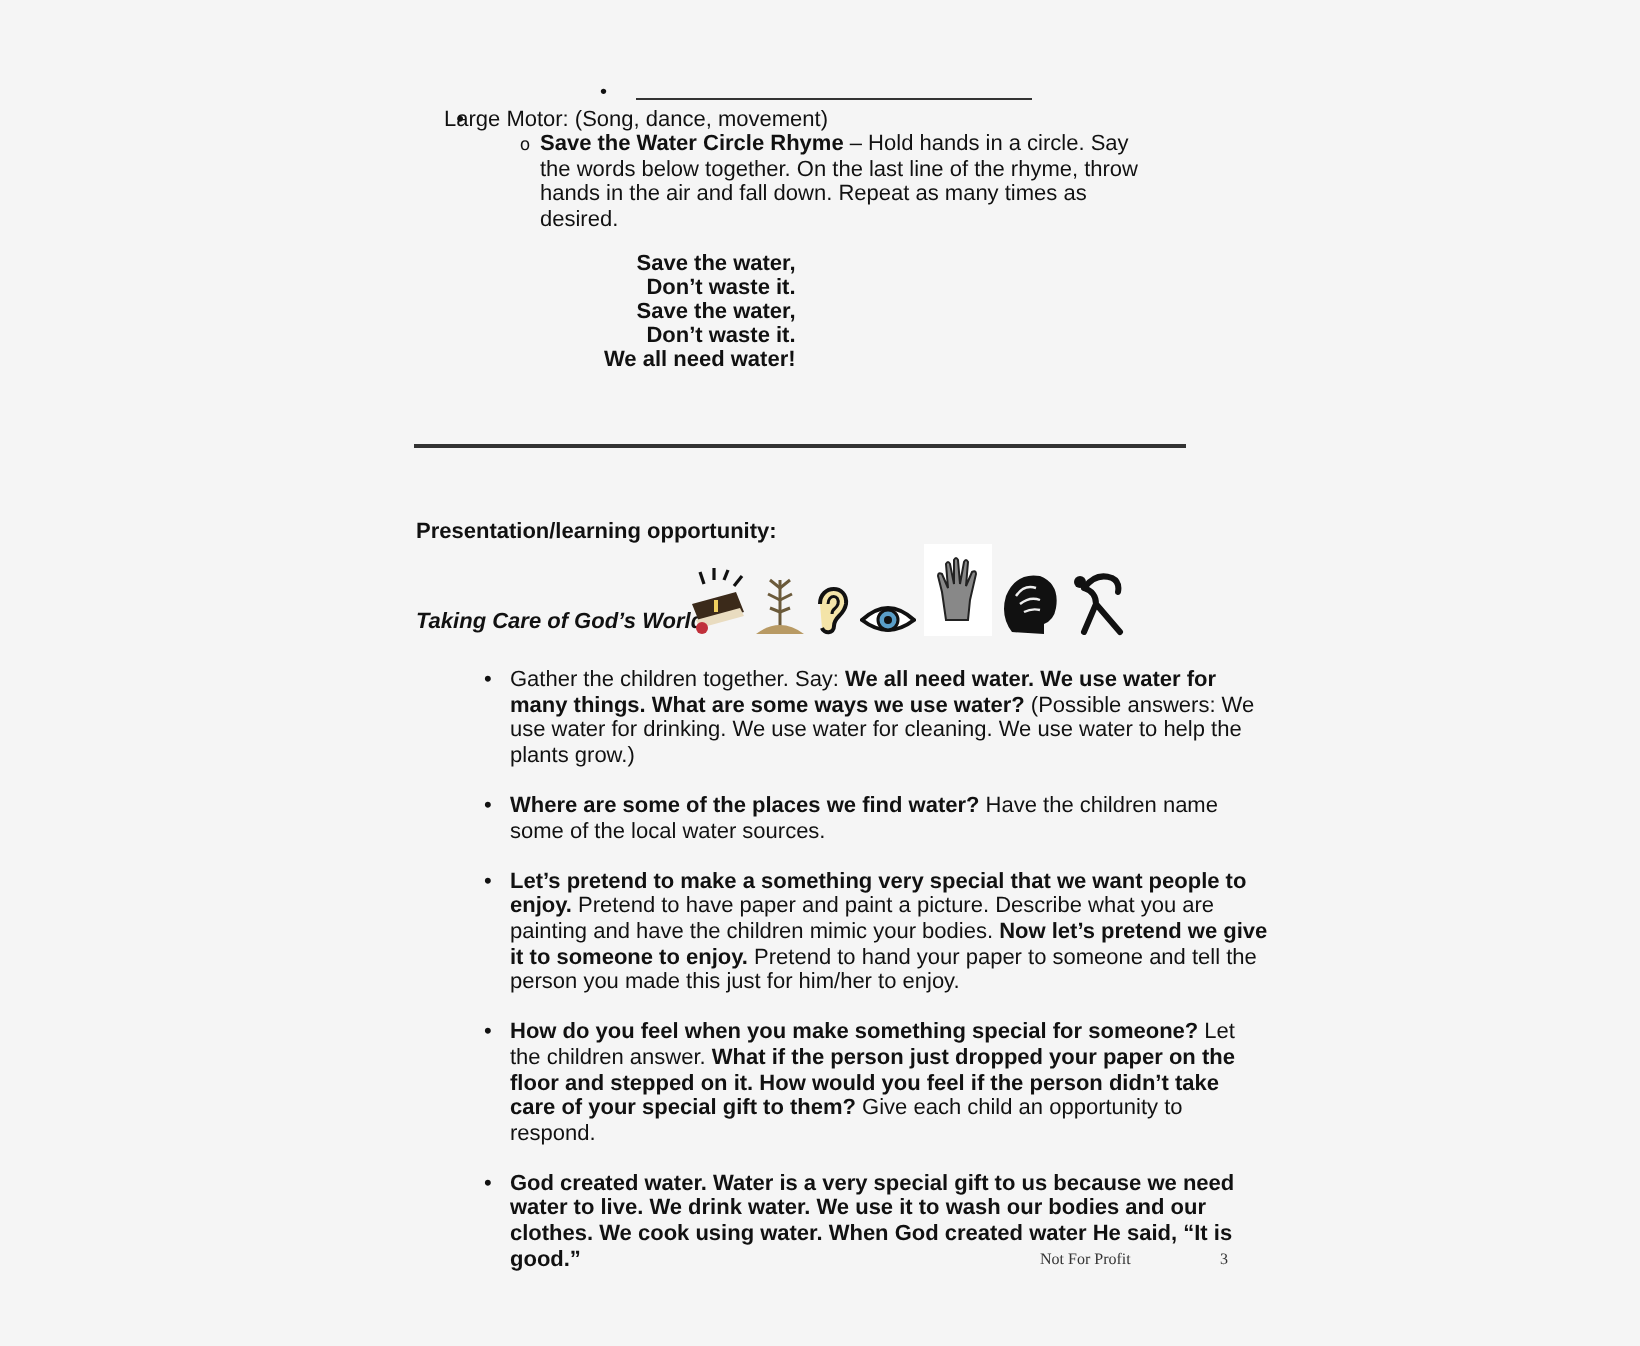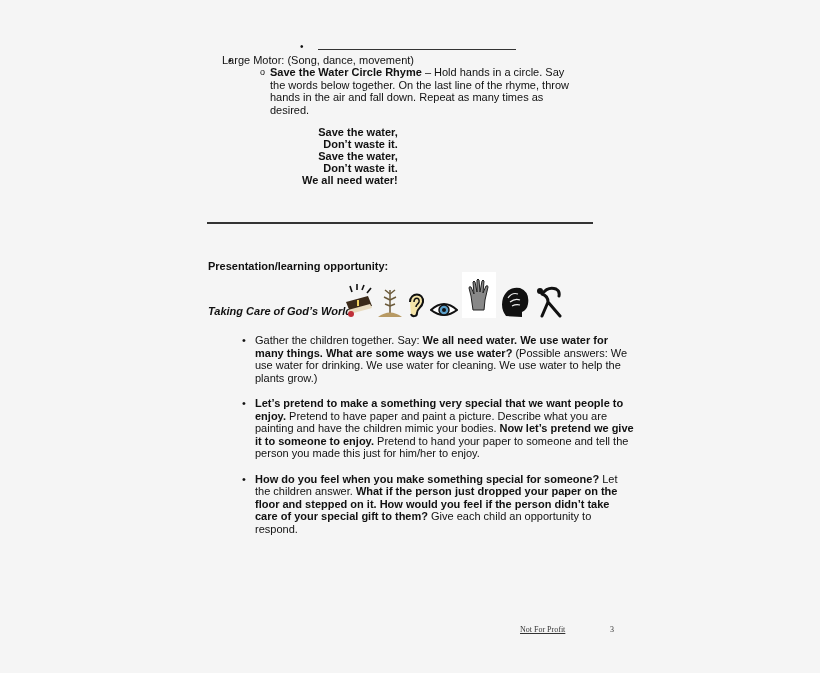--- a/index.html
+++ b/index.html
@@ -20,21 +20,21 @@
     .rhyme { left: 302px; top: 126px; font-weight: bold; line-height: 12px; text-align: right; }
     .divider { left: 207px; top: 222px; width: 386px; height: 0; border-top: 2px solid #333; }
     .section-title { left: 208px; top: 260px; font-weight: bold; }
     .subtitle { left: 208px; top: 305px; font-weight: bold; font-style: italic; }
     .icons { left: 344px; top: 270px; height: 48px; display: flex; align-items: flex-end; gap: 4px; }
     .icons svg { display: block; }
     .hand-box { background: #fff; width: 34px; height: 46px; display: flex; align-items: center; justify-content: center; }
     ul.activities { position: absolute; left: 226px; top: 318px; width: 392px; margin: 16px; padding: 0; list-style: none; }
     ul.activities li { position: relative; padding-left: 13px; margin-bottom: 12.6px; }
     ul.activities li::before { content: "•"; position: absolute; left: 0; top: 0; }
-    .footer-text { left: 520px; top: 624px; font-family: "Liberation Serif", serif; font-size: 8px; color: #333; text-decoration: underline; }
+    .footer-text { left: 520px; top: 624px; font-family: "Liberation Serif", serif; font-size: 8px; color: #333; }
     .footer-page { left: 610px; top: 624px; font-family: "Liberation Serif", serif; font-size: 8px; color: #333; }
   </style>
 </head>
 <body>
 
 <div>
 
   <span class="abs sub-bullet-dot">•</span>
   <div class="abs blank-line"></div>
 
@@ -99,22 +99,28 @@
       <circle cx="6" cy="5" r="3" fill="#111"></circle>
       <path d="M8 8 Q14 10 14 16 L8 30 M14 16 L26 30 M8 8 Q14 0 22 3 Q26 5 25 10" stroke="#111" stroke-width="3" fill="none" stroke-linecap="round"></path>
     </svg>
   </div>
 
   <ul class="activities">
     <li>
       <span>Gather the children together.  Say:  </span><b>We all need water.  We use water for many things.  What are some ways we use water?</b><span> (Possible answers:  We use water for drinking. We use water for cleaning.  We use water to help the plants grow.)</span>
     </li>
     <li>
+      <b>Where are some of the places we find water?</b><span> Have the children name some of the local water sources.</span>
+    </li>
+    <li>
       <b>Let’s pretend to make a something very special that we want people to enjoy.</b><span> Pretend to have paper and paint a picture. Describe what you are painting and have the children mimic your bodies. </span><b>Now let’s pretend we give it to someone to enjoy.</b><span> Pretend to hand your paper to someone and tell the person you made this just for him/her to enjoy.</span>
     </li>
     <li>
       <b>How do you feel when you make something special for someone?</b><span> Let the children answer. </span><b>What if the person just dropped your paper on the floor and stepped on it. How would you feel if the person didn’t take care of your special gift to them?</b><span> Give each child an opportunity to respond.</span>
+    </li>
+    <li>
+      <b>God created water. Water is a very special gift to us because we need water to live. We drink water. We use it to wash our bodies and our clothes. We cook using water. When God created water He said, “It is good.”</b>
     </li>
   </ul>
 
   <span class="abs footer-text">Not For Profit</span>
   <span class="abs footer-page">3</span>
 </div>
 
 </body></html>

